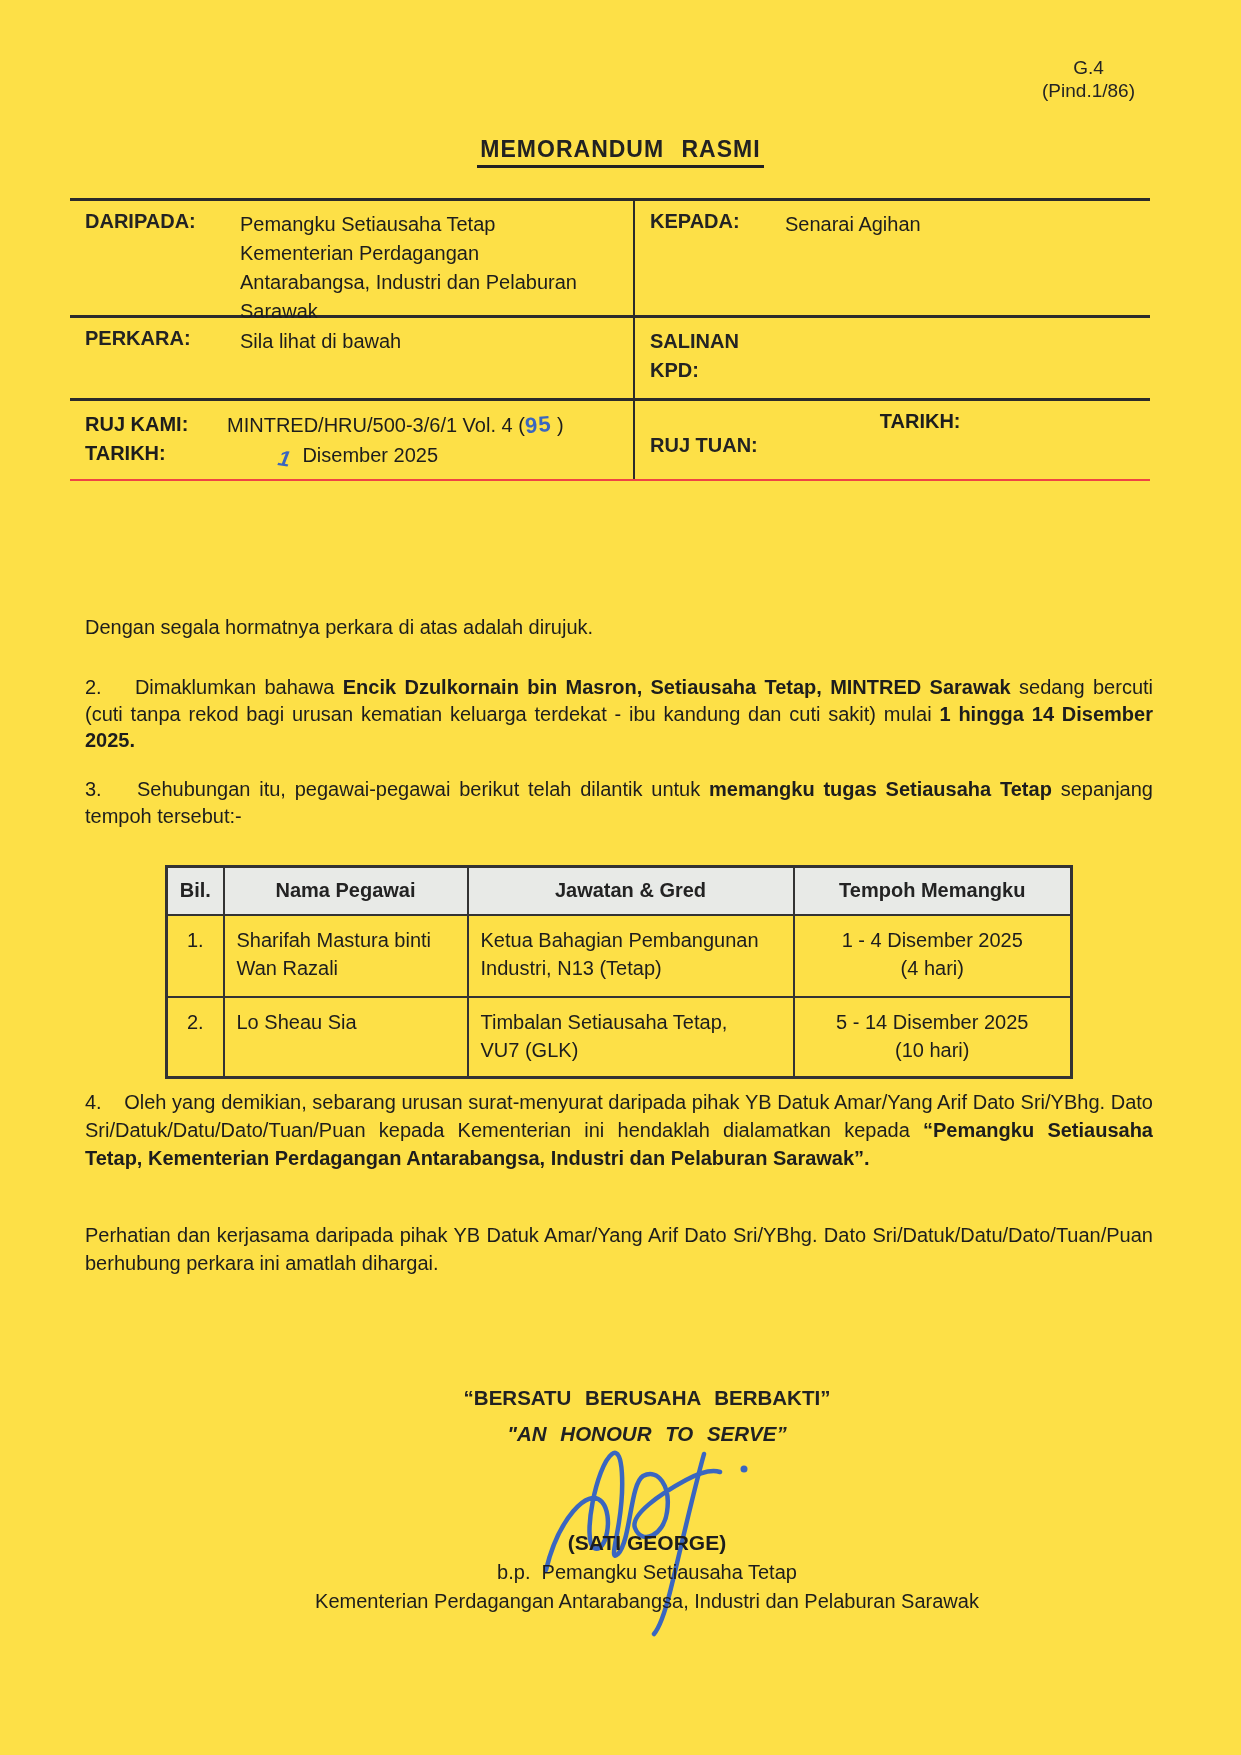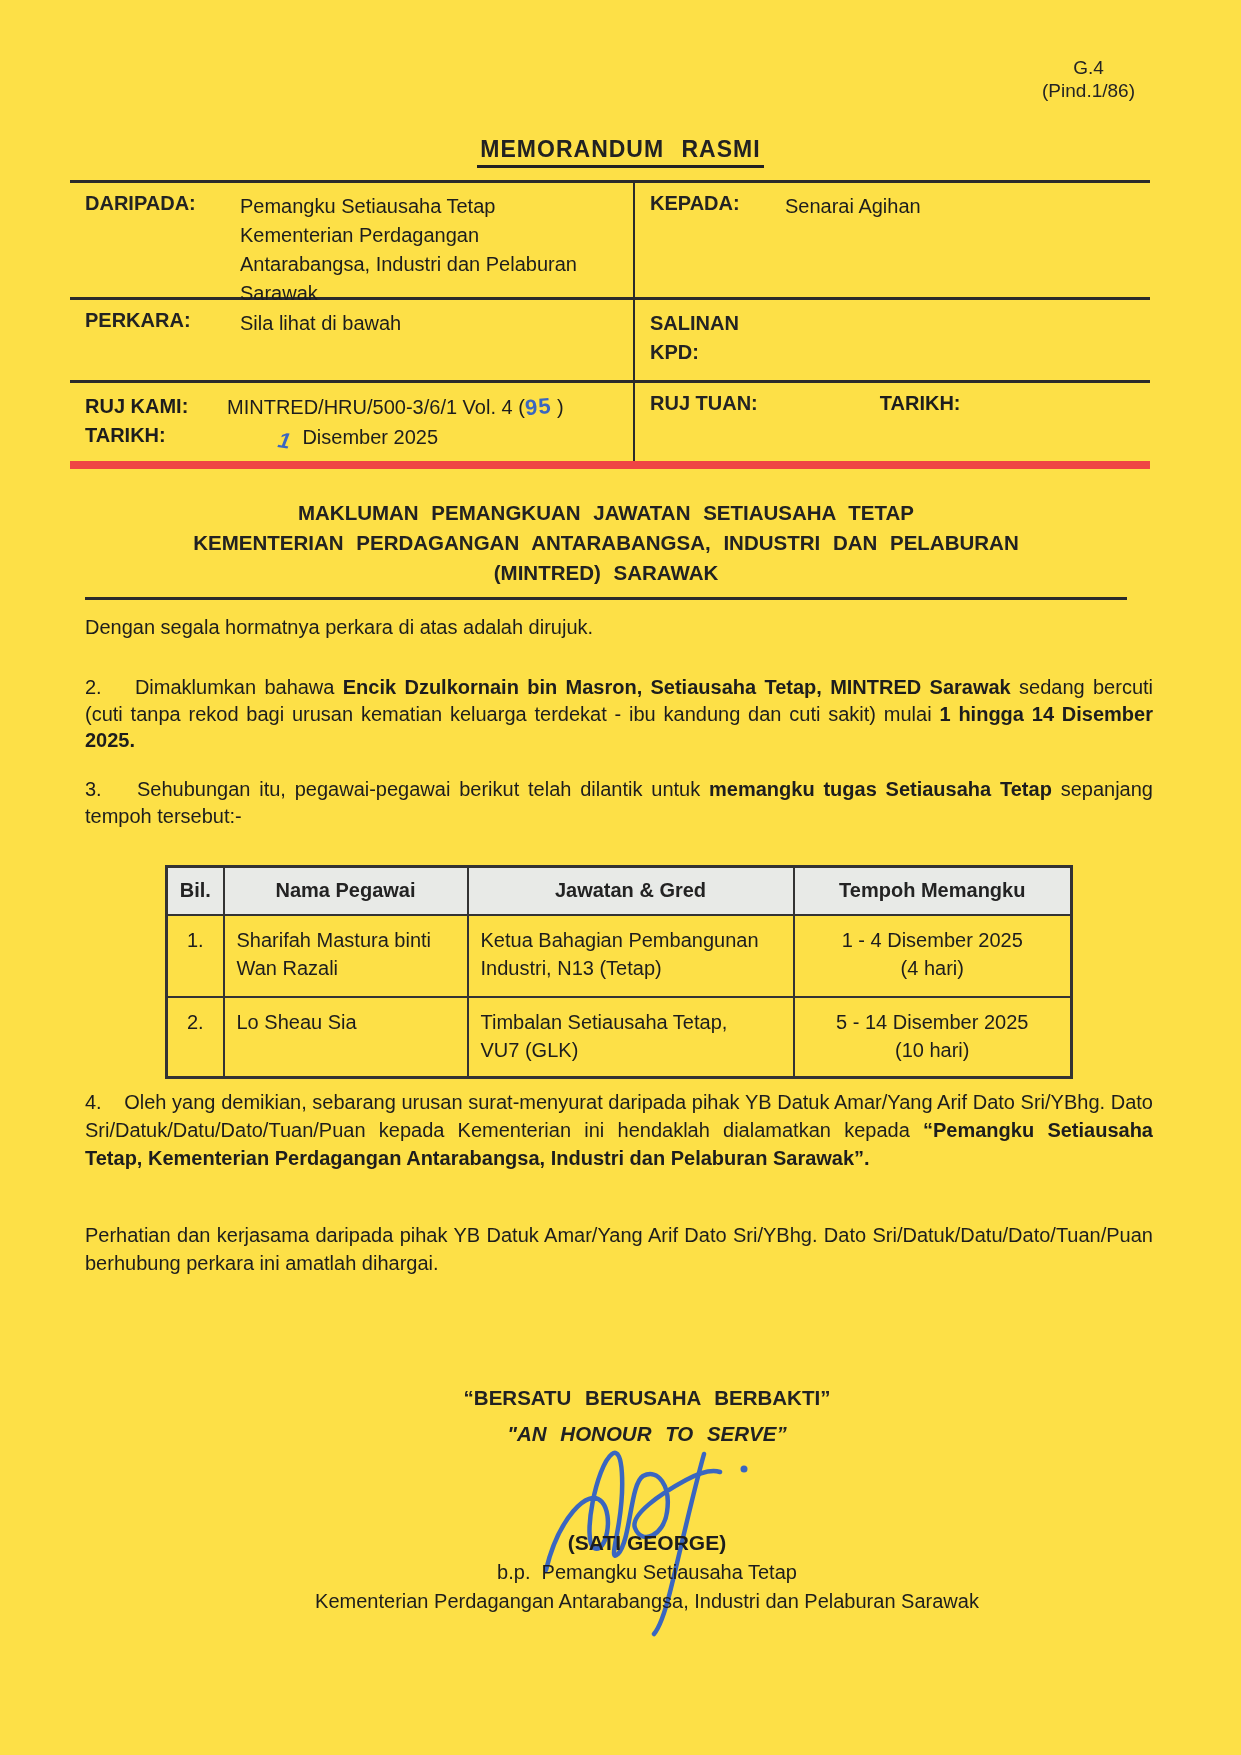--- a/index.html
+++ b/index.html
@@ -19,22 +19,22 @@
     text-align:center;font-size:19px;line-height:23px;color:#242424;
   }
   
   .title-wrap{position:absolute;top:136px;left:0;width:100%;text-align:center;}
   .title{
     display:inline-block;font-size:23px;font-weight:bold;letter-spacing:1px;word-spacing:10px;
     border-bottom:3px solid #222;padding:0 3px 2px 3px;color:#222;
   }
   
   .memo{
-    position:absolute;top:180px;left:70px;width:1080px;
-    border-bottom:8px solid #ef4444;
+    position:absolute;top:198px;left:70px;width:1080px;
+    border-bottom:2px solid #ef4444;
     font-size:20px;
   }
   .memo-row{display:flex;border-top:3px solid #2b2b2b;}
   .memo-row .cell-l{width:563px;box-sizing:border-box;padding:9px 8px 8px 15px;display:flex;}
   .memo-row .cell-r{width:517px;box-sizing:border-box;border-left:2px solid #2b2b2b;padding:9px 8px 8px 15px;display:flex;}
   .row-daripada{height:117px;box-sizing:border-box;}
   .row-perkara{height:83px;box-sizing:border-box;}
   .row-ruj{height:81px;box-sizing:border-box;}
   .memo .lbl{font-weight:bold;color:#232323;}
   .cell-l .lbl{width:155px;flex:none;}
@@ -147,32 +147,27 @@
             <div>TARIKH:</div>
           </div>
           <div class="ruj-values">
             <div><span>MINTRED/HRU/500-3/6/1 Vol. 4 (</span><span class="hand hand-95">95</span><span> )</span></div>
             <div><span class="hand hand-1">1</span>&nbsp;&nbsp;<span>Disember 2025</span></div>
           </div>
         </div>
       </div>
       <div class="cell-r">
         <div class="ruj-tuan-line">
-          <span class="lbl" style="width:auto;">RUJ TUAN:</span>
+          <span class="lbl" style="width:auto;margin-top:24px;">RUJ TUAN:</span>
           <span class="lbl2">TARIKH:</span>
         </div>
       </div>
     </div>
   </div>
 
-  <div class="subject">
-    <div>MAKLUMAN  PEMANGKUAN  JAWATAN  SETIAUSAHA  TETAP</div>
-    <div>KEMENTERIAN  PERDAGANGAN  ANTARABANGSA,  INDUSTRI  DAN  PELABURAN</div>
-    <div>(MINTRED)  SARAWAK</div>
-  </div>
 
   <div class="para" id="p1">Dengan segala hormatnya perkara di atas adalah dirujuk.</div>
 
   <div class="para" id="p2"><span>2.&nbsp;&nbsp;&nbsp;&nbsp;Dimaklumkan bahawa </span><span class="b">Encik Dzulkornain bin Masron, Setiausaha Tetap, MINTRED Sarawak</span><span> sedang bercuti (cuti tanpa rekod bagi urusan kematian keluarga terdekat - ibu kandung dan cuti sakit) mulai </span><span class="b">1 hingga 14 Disember 2025.</span></div>
 
   <div class="para" id="p3"><span>3.&nbsp;&nbsp;&nbsp;&nbsp;Sehubungan itu, pegawai-pegawai berikut telah dilantik untuk </span><span class="b">memangku tugas Setiausaha Tetap</span><span> sepanjang tempoh tersebut:-</span></div>
 
   <table class="officers">
     <colgroup>
       <col class="col-bil">

